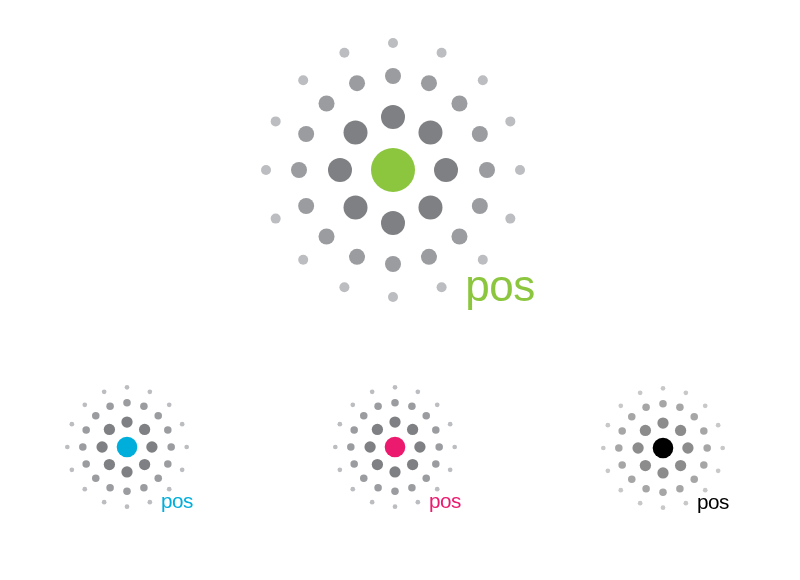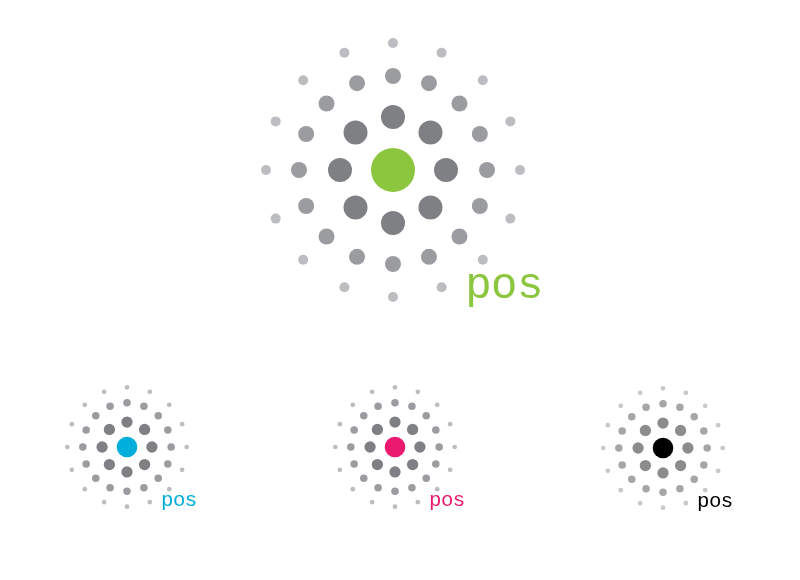--- a/index.html
+++ b/index.html
@@ -19,21 +19,21 @@
     top: 0;
   }
   .logo svg {
     position: absolute;
     left: 0;
     top: 0;
     overflow: visible;
   }
   .wordmark {
     position: absolute;
-    font-family: Liberation Mono, monospace;
+    font-family: Liberation Sans, sans-serif;
     font-weight: normal;
     line-height: 1;
     white-space: nowrap;
     letter-spacing: -0.5px;
   }
 </style>
 </head>
 <body>
 
 <div id="logo-sheet">

